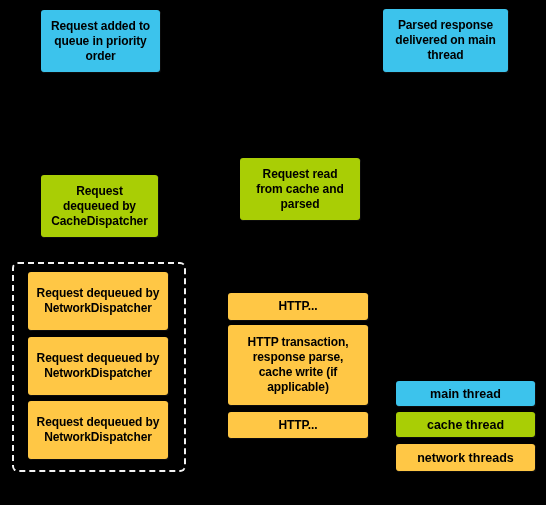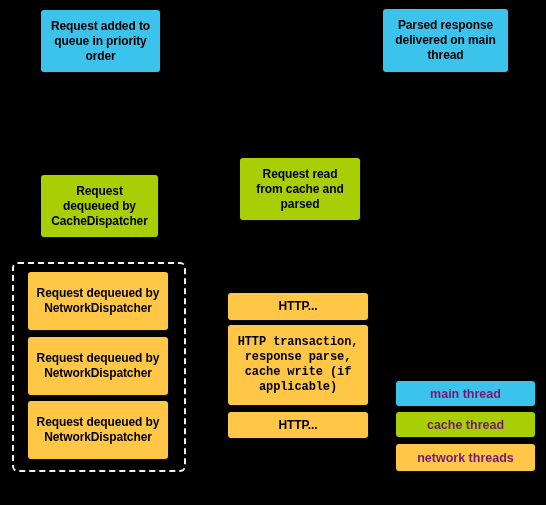--- a/index.html
+++ b/index.html
@@ -52,21 +52,21 @@
   .green  { background: #a9ce05; margin-top: 45px; }
   .orange { background: #ffc745; }
 
   .legend-item {
     position: absolute;
     box-sizing: border-box;
     border-radius: 3px;
     display: flex;
     align-items: center;
     justify-content: center;
-    color: #701a75;
+    color: #000000;
     font-weight: bold;
     font-size: 12.5px;
     box-shadow: 2px 2px 2px rgba(0,0,0,0.85),
                 1px 1px 0 rgba(70,70,70,0.9);
   }
 
   #network-group-boundary {
     position: absolute;
     box-sizing: border-box;
     border: 2px dashed #f2f2f2;
@@ -117,21 +117,21 @@
 
   <div class="node orange" id="n-net-3" style="left: 28px; top: 401px; width: 140px; height: 58px; background: rgb(255, 199, 69);">
     <span class="label">Request dequeued by
 NetworkDispatcher</span>
   </div>
 
   <div class="node orange" id="n-http-top" style="left: 228px; top: 293px; width: 140px; height: 27px; background: rgb(255, 199, 69);">
     <span class="label">HTTP...</span>
   </div>
 
-  <div class="node orange" id="n-http-transaction" style="left: 228px; top: 325px; width: 140px; height: 80px; background: rgb(255, 199, 69); font-family: Liberation Mono, monospace;">
+  <div class="node orange" id="n-http-transaction" style="left: 228px; top: 325px; width: 140px; height: 80px; background: rgb(255, 199, 69);">
     <span class="label">HTTP transaction,
 response parse,
 cache write (if
 applicable)</span>
   </div>
 
   <div class="node orange" id="n-http-bottom" style="left: 228px; top: 412px; width: 140px; height: 26px; background: rgb(255, 199, 69);">
     <span class="label">HTTP...</span>
   </div>
 

